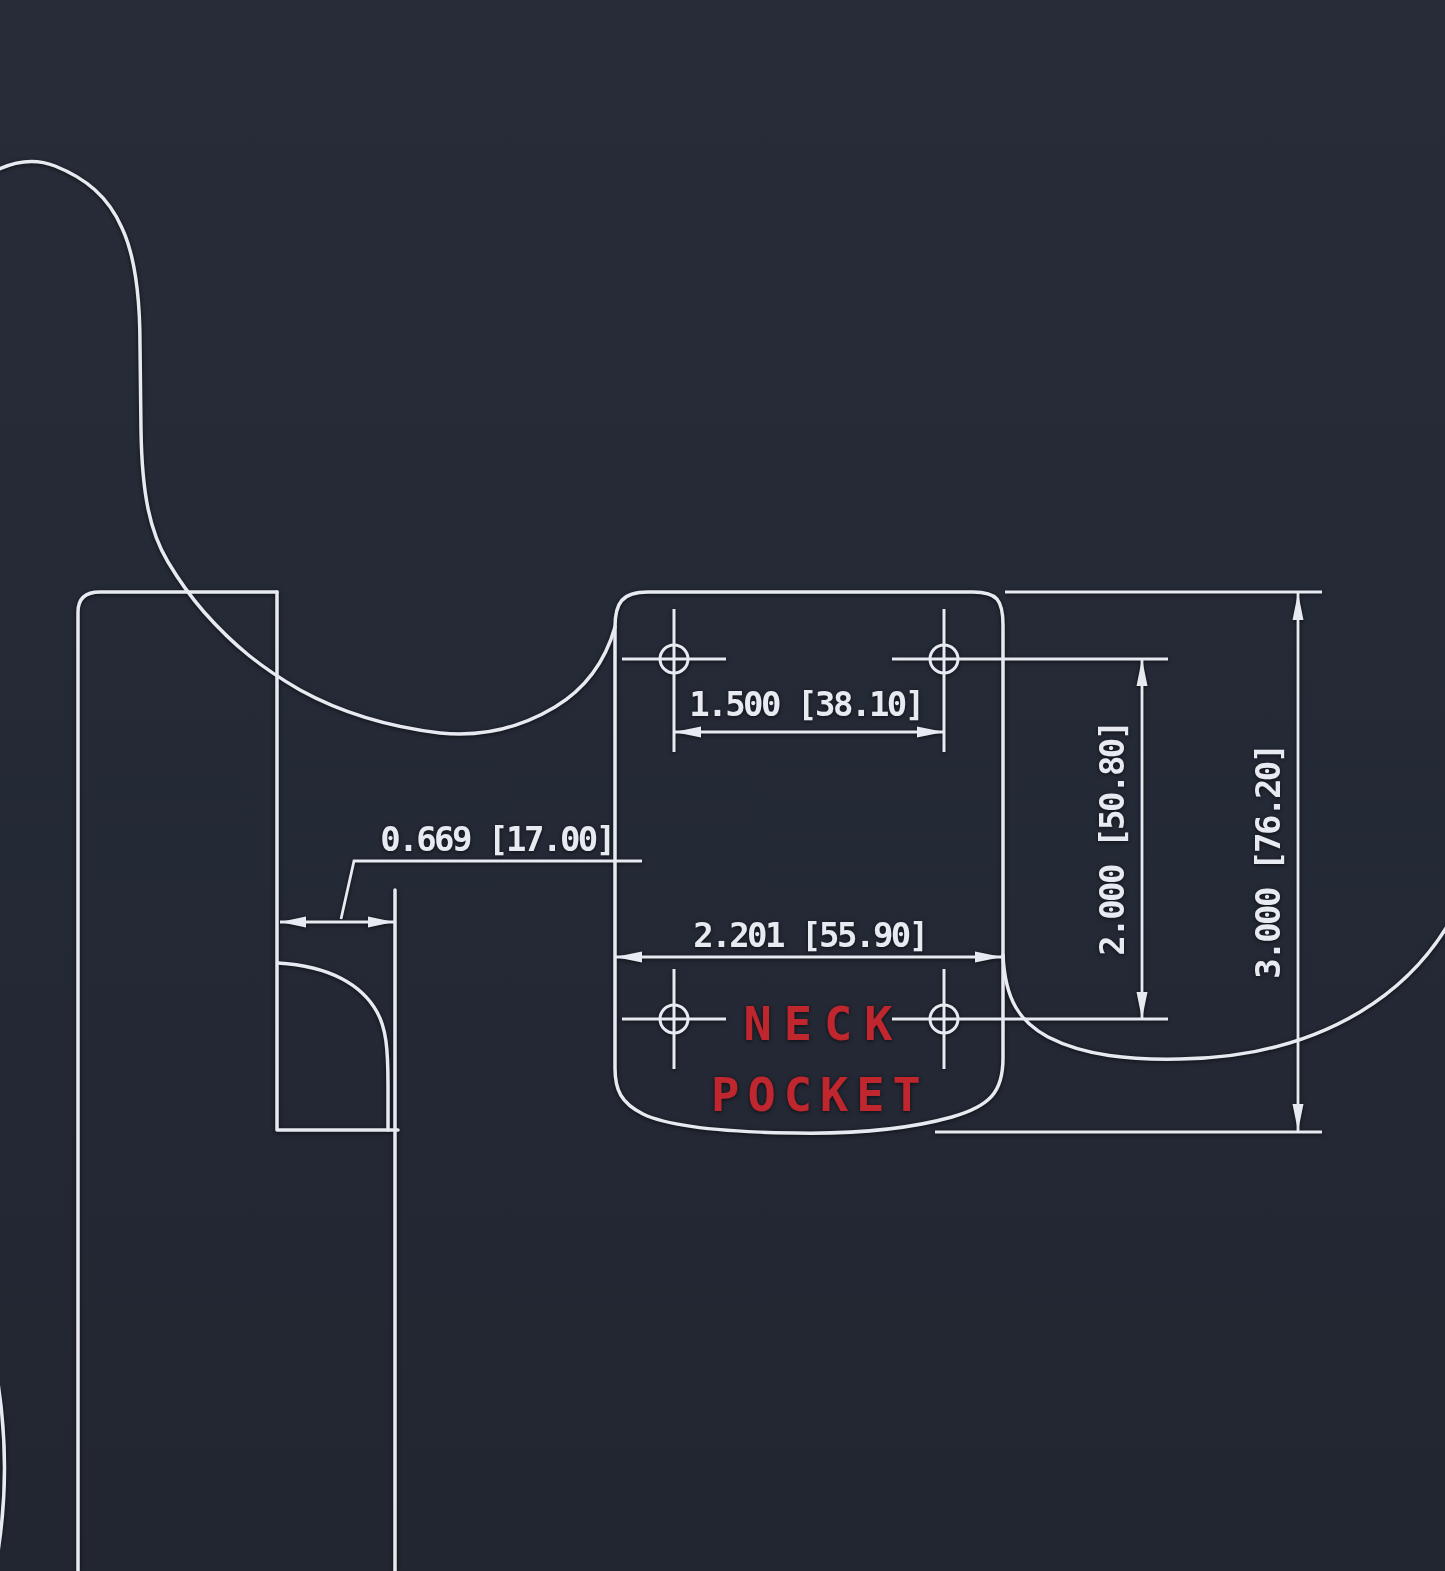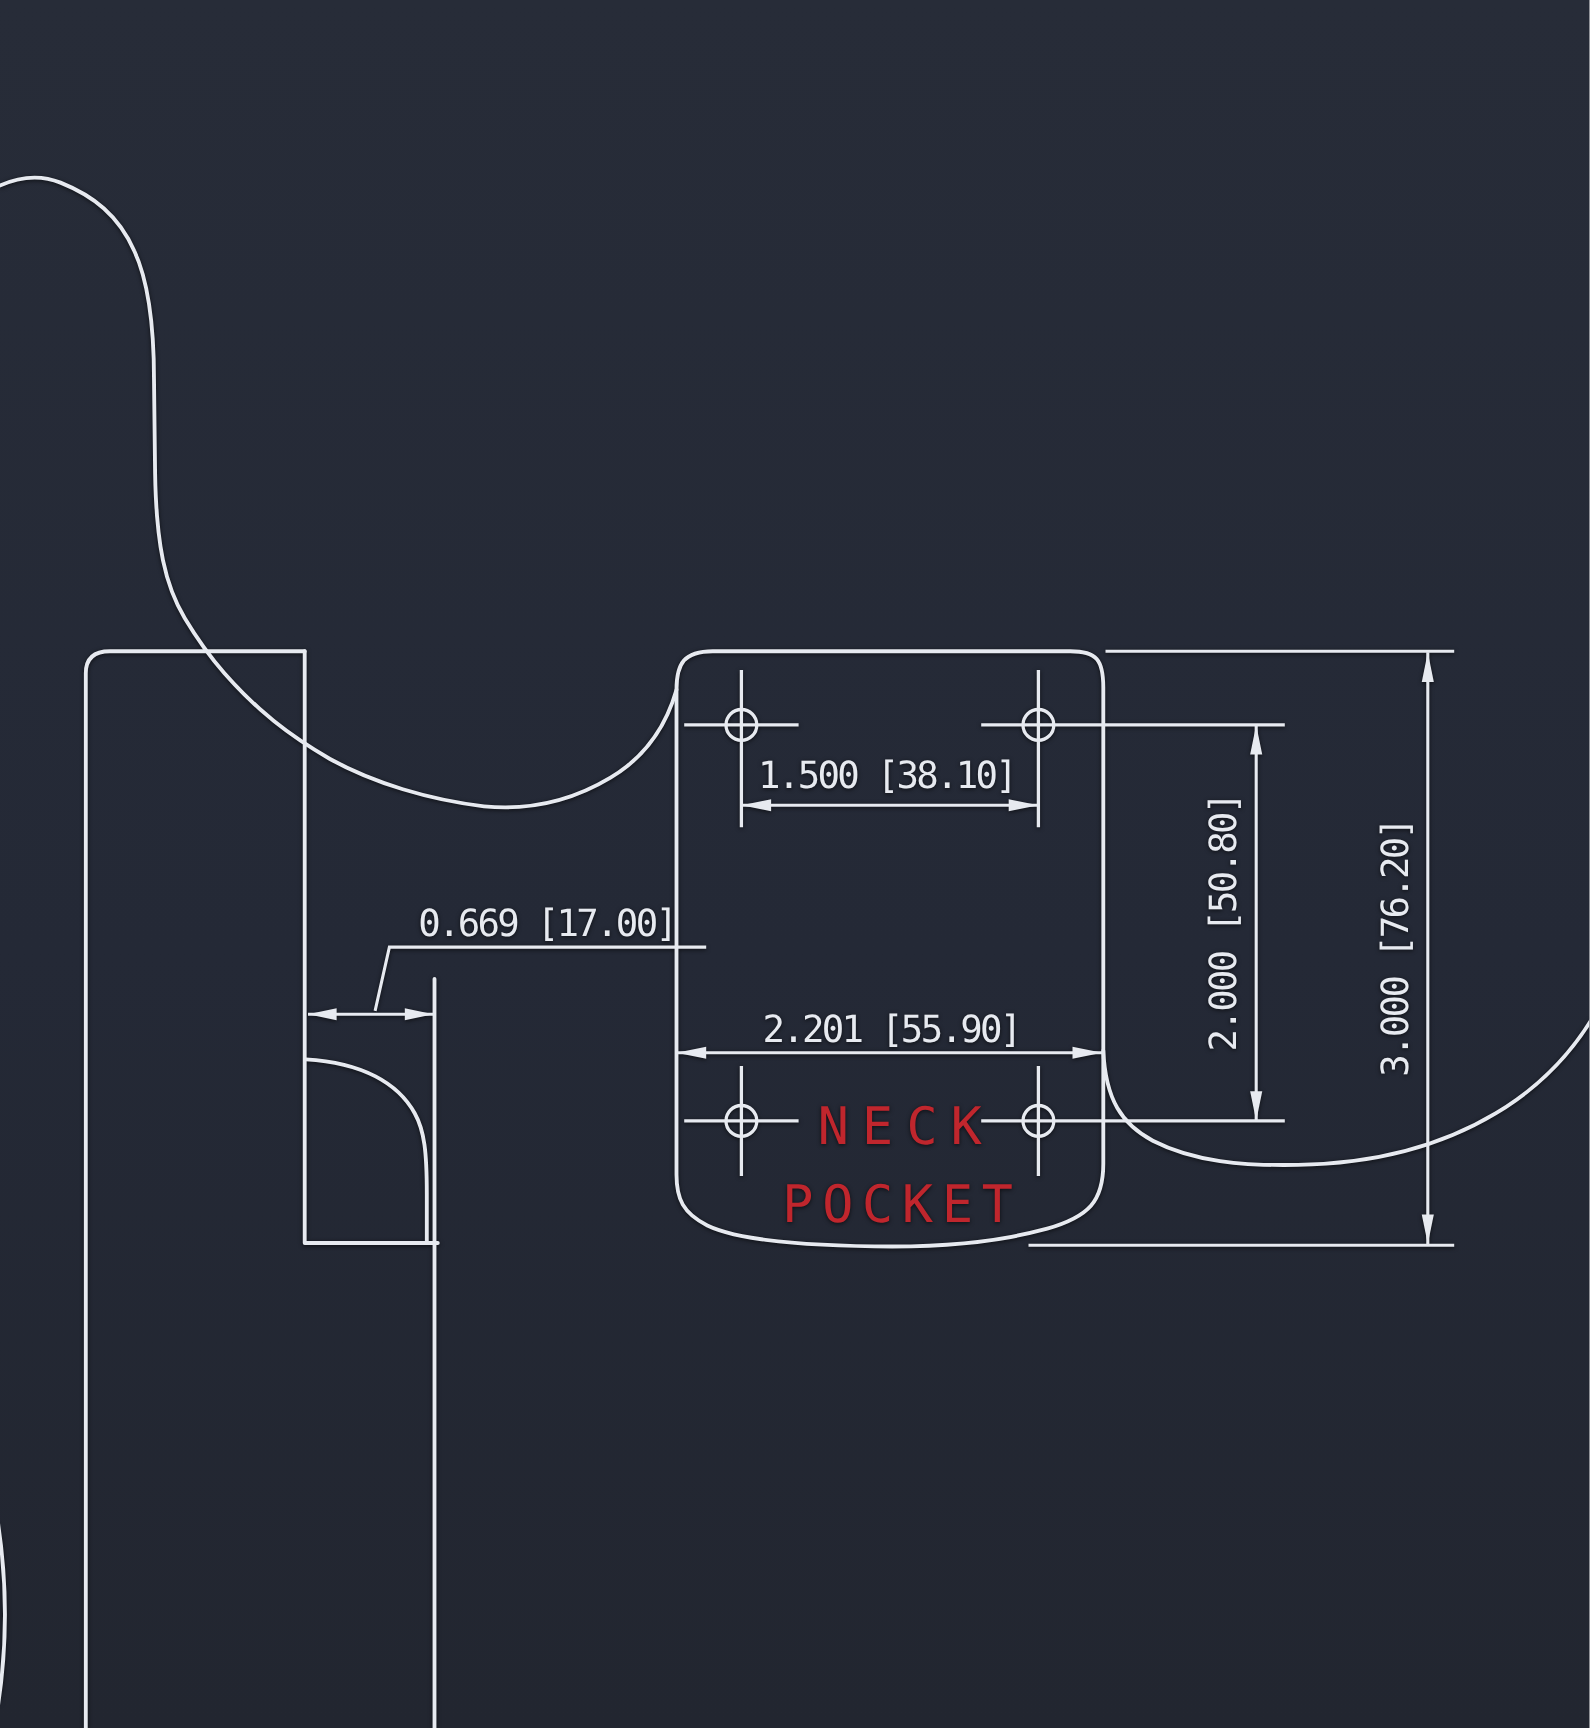--- a/index.html
+++ b/index.html
@@ -2,21 +2,21 @@
 <html><head>
 <meta charset="utf-8">
 <style>
   html,body{margin:0;padding:0;}
   body{
     width:1445px;height:1571px;
     background:linear-gradient(180deg,#272c38 0%,#242936 55%,#222630 100%);
     overflow:hidden;
     font-family:"DejaVu Sans Mono", monospace;
   }
-  .stage{position:relative;width:1445px;height:1571px;}
+  .stage{position:relative;width:1445px;height:1571px;font-weight:bold;}
   svg{display:block;filter:drop-shadow(0px 1px 2px rgba(0,0,0,0.65));}
   .outline{stroke:#e7eaf0;stroke-width:3.5;fill:none;stroke-linecap:round;stroke-linejoin:round;}
   .dimline{stroke:#e7eaf0;stroke-width:2.8;fill:none;stroke-linecap:butt;}
   .crosshair{stroke:#e7eaf0;stroke-width:3;fill:none;}
   .arrow{fill:#e7eaf0;stroke:none;}
   .dimtext{fill:#e7eaf0;font-family:"DejaVu Sans Mono",monospace;font-size:34px;letter-spacing:-2.5px;}
   .labeltext{fill:#c0262d;font-family:"DejaVu Sans Mono",monospace;font-size:47px;}
 </style>
 </head>
 <body>

